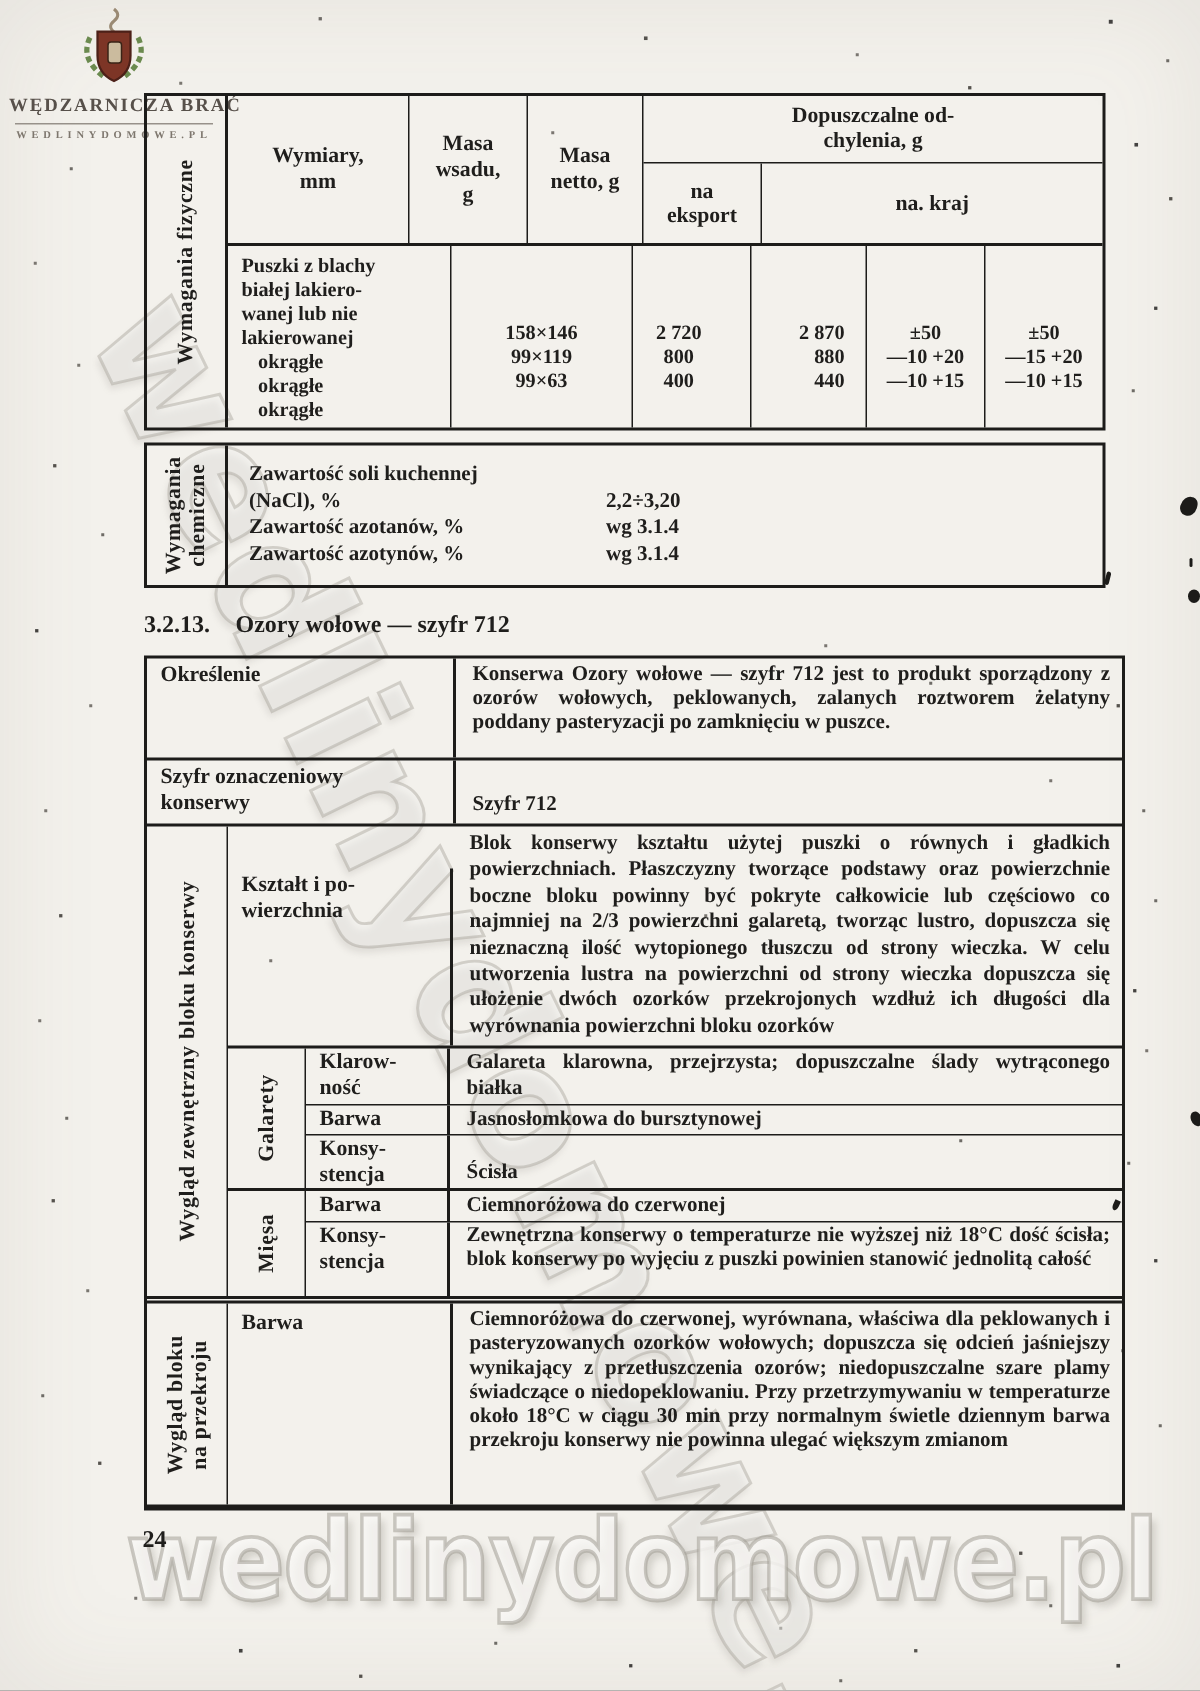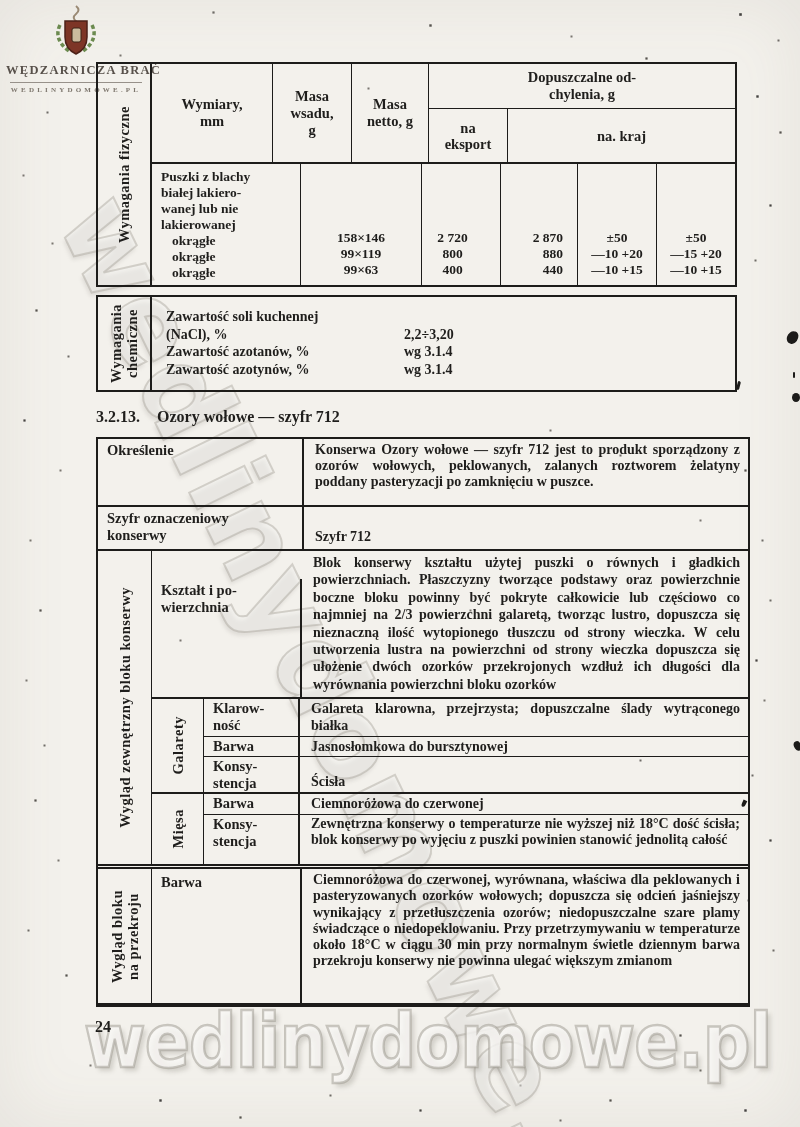--- a/index.html
+++ b/index.html
@@ -84,21 +84,21 @@
   .w-rodzaj { width:149px; } .w-wym { width:121px; } .w-wsad { width:79px; } .w-netto { width:77px; }
   .w-odch { flex:1; border-right:none; flex-direction:column; padding:0; display:flex; }
   .odch-top { height:45px; width:100%; border-bottom:1.6px solid #1d1c1a;
               display:flex; align-items:center; justify-content:center; text-align:center; white-space:pre-line; }
   .odch-sub { flex:1; display:flex; width:100%; }
   .odch-sub .sub { display:flex; align-items:center; justify-content:center; text-align:center; white-space:pre-line; font-size:14.5px; line-height:16px;}
   .sub1 { width:79px; border-right:1.6px solid #1d1c1a; }
   .sub2 { flex:1; }
   .pt-body { flex:1; display:flex; font-size:13.5px; line-height:16px; }
   .pb-col { border-right:1.6px solid #1d1c1a; display:flex; flex-direction:column;
-            justify-content:flex-end; padding-bottom:7px; text-align:center; }
+            justify-content:flex-end; padding-bottom:23px; text-align:center; }
   .pb-rodzaj { width:149px; justify-content:flex-start; padding:5px 0 0 9px; text-align:left; }
   .pb-rodzaj .r-row { padding-left:11px; }
   .pb-wym  { width:121px; }
   .pb-wsad { width:79px; padding-right:17px; }
   .pb-netto{ width:77px; text-align:right; padding-right:14px; }
   .pb-eks  { width:79px; }
   .pb-kraj { flex:1; border-right:none; }
 
   
   .ctable { position:absolute; left:96px; top:295px; width:641px; height:97px;

